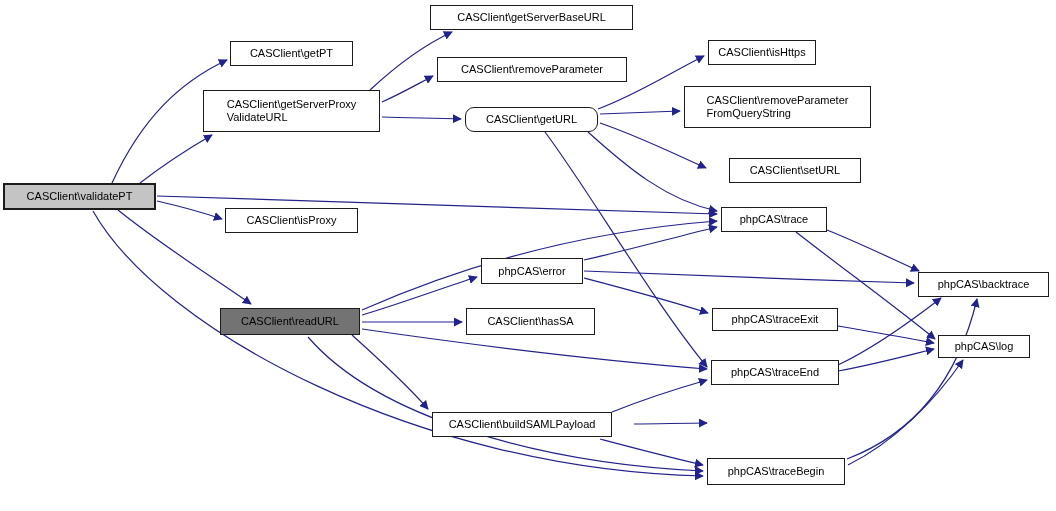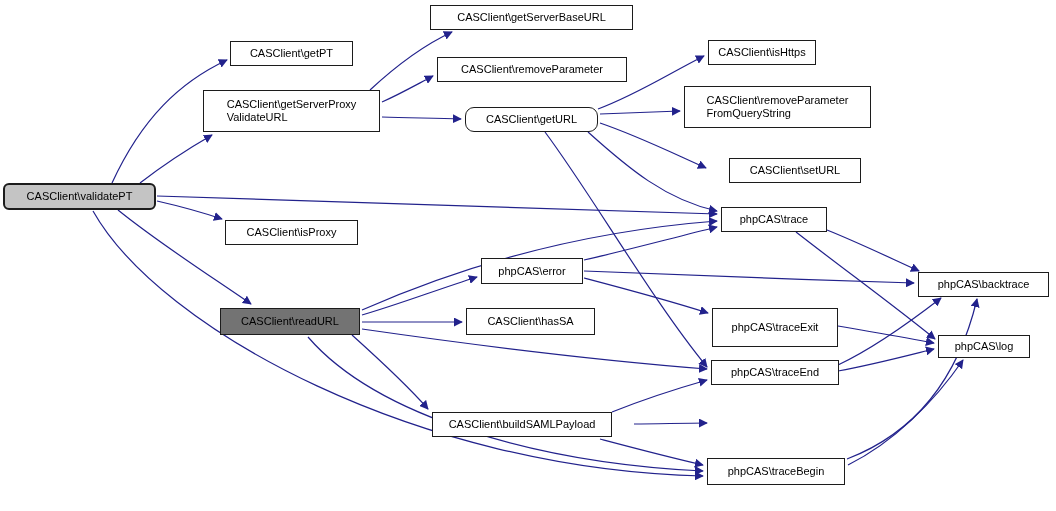--- a/index.html
+++ b/index.html
@@ -56,35 +56,35 @@
       <path d="M584,278 C622,288 664,299 708,313" class="edge" stroke="#22228c" marker-end="url(#arrowhead)"></path>
       <path d="M827,230 C857,242 886,256 919,271" class="edge" stroke="#22228c" marker-end="url(#arrowhead)"></path>
       <path d="M796,232 C842,268 892,304 935,339" class="edge" stroke="#22228c" marker-end="url(#arrowhead)"></path>
       <path d="M838,326 C872,332 902,337 934,343" class="edge" stroke="#22228c" marker-end="url(#arrowhead)"></path>
       <path d="M838,365 C874,348 910,322 941,298" class="edge" stroke="#22228c" marker-end="url(#arrowhead)"></path>
       <path d="M838,371 C872,365 902,357 934,349" class="edge" stroke="#22228c" marker-end="url(#arrowhead)"></path>
       <path d="M847,459 C928,428 962,362 977,299" class="edge" stroke="#22228c" marker-end="url(#arrowhead)"></path>
       <path d="M848,465 C894,442 934,402 963,360" class="edge" stroke="#22228c" marker-end="url(#arrowhead)"></path>
     </svg>
 
-<div class="node highlighted" style="left: 3px; top: 183px; width: 153px; height: 27px; border-radius: 6px;">CASClient\validatePT</div>
+<div class="node highlighted" style="left: 3px; top: 183px; width: 153px; height: 27px;">CASClient\validatePT</div>
     <div class="node" style="left: 230px; top: 41px; width: 123px; height: 25px; background: rgb(255, 255, 255);">CASClient\getPT</div>
     <div class="node" style="left: 203px; top: 90px; width: 177px; height: 42px; background: rgb(255, 255, 255);">CASClient\getServerProxy
 ValidateURL</div>
     <div class="node" style="left: 430px; top: 5px; width: 203px; height: 25px; background: rgb(255, 255, 255);">CASClient\getServerBaseURL</div>
     <div class="node" style="left: 437px; top: 57px; width: 190px; height: 25px; background: rgb(255, 255, 255);">CASClient\removeParameter</div>
     <div class="node" style="left: 465px; top: 107px; width: 133px; height: 25px; background: rgb(255, 255, 255); border-radius: 9px;">CASClient\getURL</div>
     <div class="node" style="left: 708px; top: 40px; width: 108px; height: 25px; background: rgb(255, 255, 255);">CASClient\isHttps</div>
     <div class="node" style="left: 684px; top: 86px; width: 187px; height: 42px; background: rgb(255, 255, 255);">CASClient\removeParameter
 FromQueryString</div>
     <div class="node" style="left: 710px; top: 158px; width: 132px; height: 25px; background: rgb(255, 255, 255); margin-left: 19px;">CASClient\setURL</div>
     <div class="node" style="left: 721px; top: 207px; width: 106px; height: 25px; background: rgb(255, 255, 255);">phpCAS\trace</div>
-    <div class="node" style="left: 225px; top: 208px; width: 133px; height: 25px; background: rgb(255, 255, 255); margin-top: 12px;">CASClient\isProxy</div>
+    <div class="node" style="left: 225px; top: 208px; width: 133px; height: 25px; background: rgb(255, 255, 255);">CASClient\isProxy</div>
     <div class="node" style="left: 220px; top: 308px; width: 140px; height: 27px; background: #737373;">CASClient\readURL</div>
     <div class="node" style="left: 481px; top: 258px; width: 102px; height: 26px; background: rgb(255, 255, 255);">phpCAS\error</div>
     <div class="node" style="left: 466px; top: 308px; width: 129px; height: 27px; background: rgb(255, 255, 255);">CASClient\hasSA</div>
-    <div class="node" style="left: 712px; top: 308px; width: 126px; height: 39px; background: rgb(255, 255, 255);">phpCAS\traceExit</div>
+    <div class="node" style="left: 712px; top: 308px; width: 126px; height: 23px; background: rgb(255, 255, 255);">phpCAS\traceExit</div>
     <div class="node" style="left: 711px; top: 360px; width: 128px; height: 25px; background: rgb(255, 255, 255);">phpCAS\traceEnd</div>
     <div class="node" style="left: 432px; top: 412px; width: 180px; height: 25px; background: rgb(255, 255, 255);">CASClient\buildSAMLPayload</div>
     <div class="node" style="left: 707px; top: 458px; width: 138px; height: 27px; background: rgb(255, 255, 255);">phpCAS\traceBegin</div>
     <div class="node" style="left: 918px; top: 272px; width: 131px; height: 25px; background: rgb(255, 255, 255);">phpCAS\backtrace</div>
     <div class="node" style="left: 938px; top: 335px; width: 92px; height: 23px; background: rgb(255, 255, 255);">phpCAS\log</div>
   </div>
 
 </body></html>

